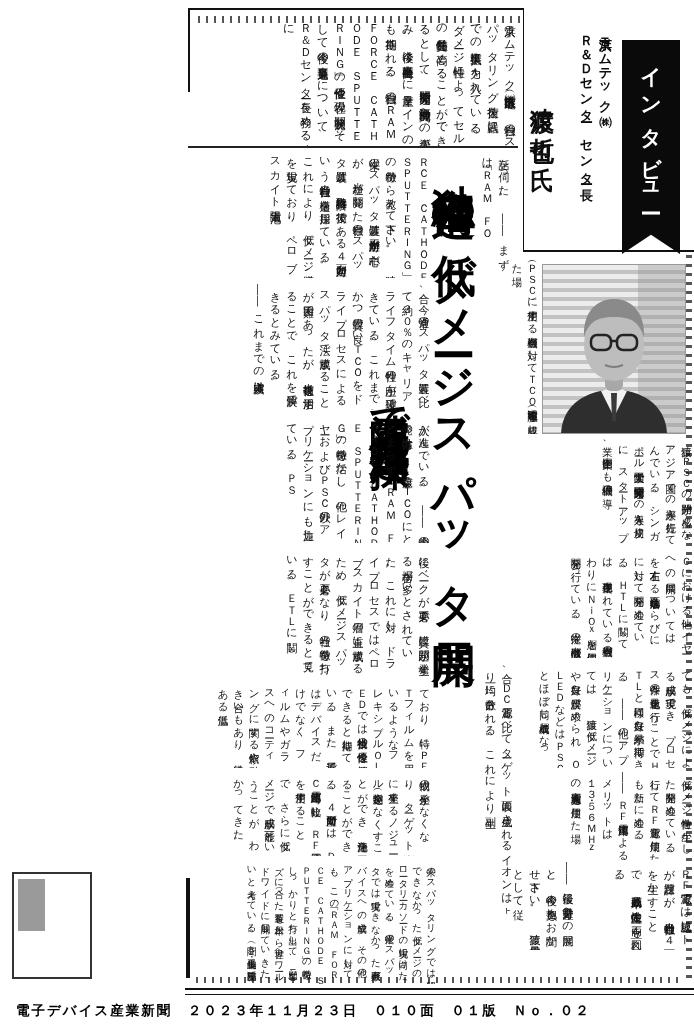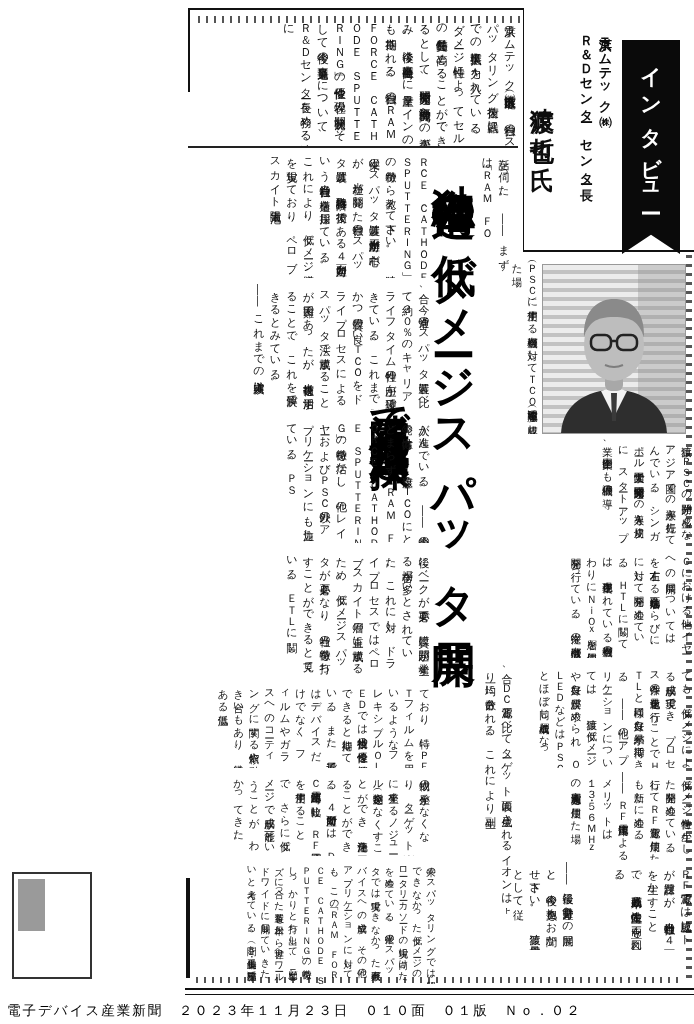--- a/index.html
+++ b/index.html
@@ -53,21 +53,21 @@
   .b09{left:188px;top:549px;width:244px;height:127px;}
   .b10{left:517px;top:664px;width:177px;height:104px;font-size:10.5px;line-height:15.8px;}
   .b11{left:188px;top:682px;width:244px;height:86px;font-size:10.5px;line-height:15.5px;}
   .b12{left:517px;top:772px;width:177px;height:88px;font-size:10.5px;line-height:15.8px;}
   .b13{left:481px;top:664px;width:34px;height:250px;}
   .b14{left:188px;top:772px;width:244px;height:84px;font-size:10.5px;line-height:15.5px;}
   .b15{left:578px;top:862px;width:116px;height:88px;}
   .b16{left:488px;top:862px;width:88px;height:88px;}
   .b17{left:188px;top:860px;width:250px;height:124px;font-size:9.5px;line-height:13.8px;}
   
-  .footer{left:7px;top:1002px;font-size:13.5px;font-weight:normal;letter-spacing:2px;color:#000;}
+  .footer{left:16px;top:1002px;font-size:13.5px;font-weight:bold;letter-spacing:2px;color:#000;}
   .thumb-box{left:12px;top:872px;width:76px;height:103px;border:2px solid #333;background:#fff;}
   .thumb-gray{position:absolute;left:4px;top:5px;width:27px;height:52px;background:#9a9a9a;}
 </style>
 </head>
 <body>
 
 <div id="page">
 
   <div class="abs rule-top"></div>
   <div class="abs rule-left-corner"></div>

